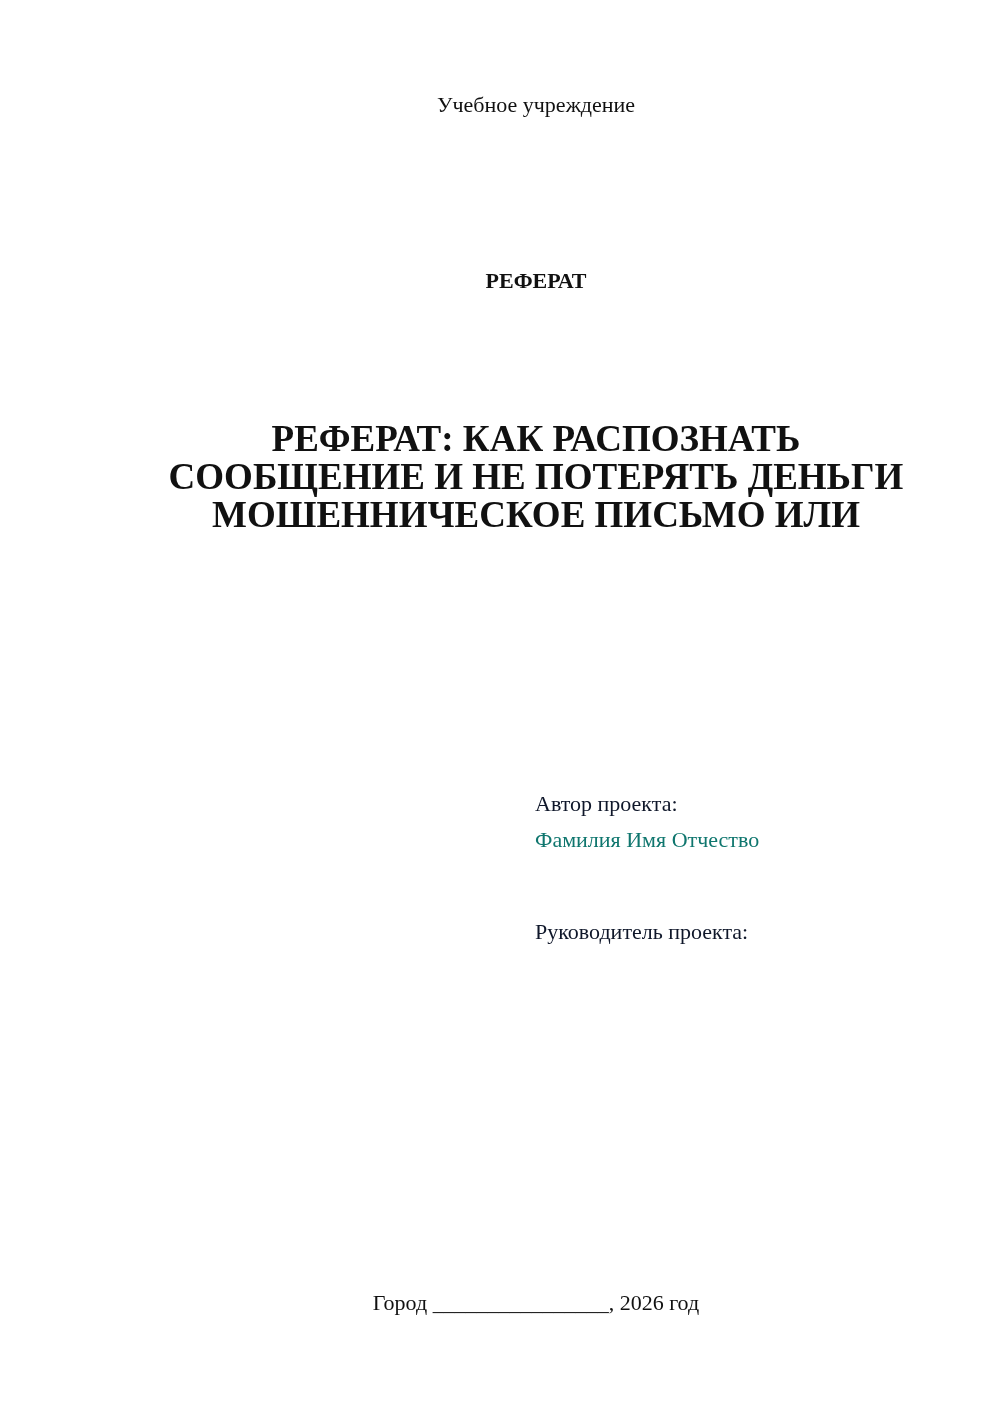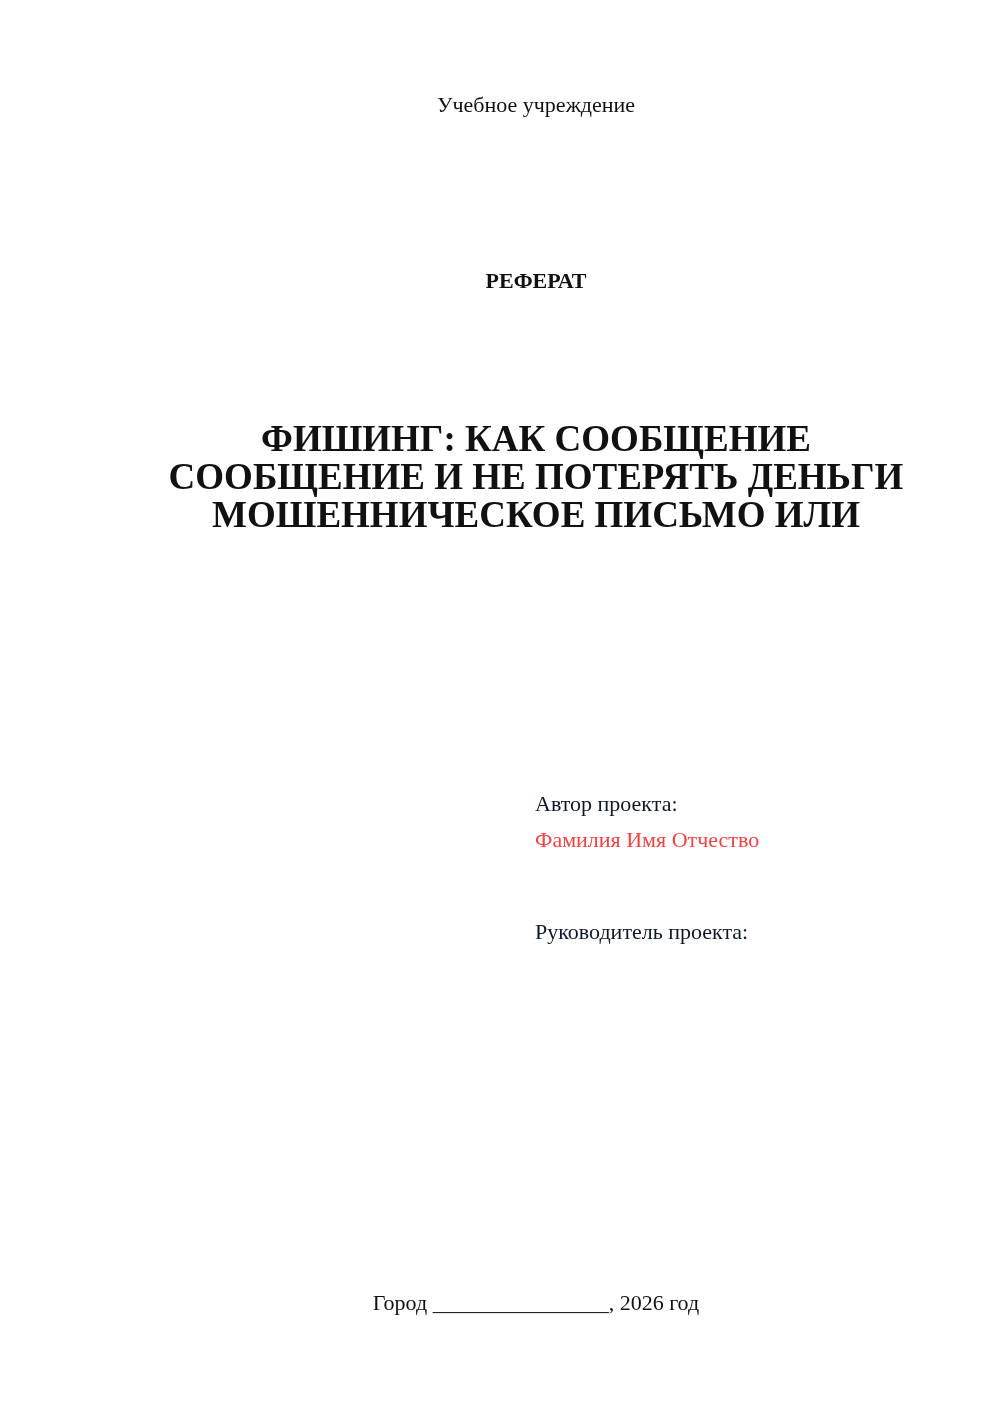--- a/index.html
+++ b/index.html
@@ -4,31 +4,31 @@
 <style>
   html, body { margin:0; padding:0; background:#ffffff; }
   body { width:1000px; height:1414px; position:relative; overflow:hidden;
          font-family:"Liberation Serif","DejaVu Serif",serif; color:#111; }
   .abs { position:absolute; }
   .institution { left:0; width:1072px; top:92px; text-align:center; font-size:22px; }
   .doc-type { left:0; width:1072px; top:268px; text-align:center; font-size:22px; font-weight:bold; }
   .title { left:100px; width:872px; top:420px; text-align:center; font-size:37px; font-weight:bold; line-height:38px; }
   .block { left:535px; font-size:22px; line-height:36px; }
   .label { color:#0f172a; }
-  .placeholder { color:#ef4444; }
+  .placeholder { color:#0f766e; }
   .footer { left:0; width:1072px; top:1290px; text-align:center; font-size:22px; }
 </style>
 </head>
 <body>
 
 <div class="abs institution">Учебное учреждение</div>
 <div class="abs doc-type">РЕФЕРАТ</div>
 
 <div class="abs title">
-  <div>ФИШИНГ: КАК СООБЩЕНИЕ</div>
+  <div>РЕФЕРАТ: КАК РАСПОЗНАТЬ</div>
   <div>СООБЩЕНИЕ И НЕ ПОТЕРЯТЬ ДЕНЬГИ</div>
   <div>МОШЕННИЧЕСКОЕ ПИСЬМО ИЛИ</div>
 </div>
 
 <div class="abs block" style="top:786px;">
   <div class="label">Автор проекта:</div>
   <div class="placeholder">Фамилия Имя Отчество</div>
 </div>
 
 <div class="abs block" style="top:892px;margin-top:22px;">

